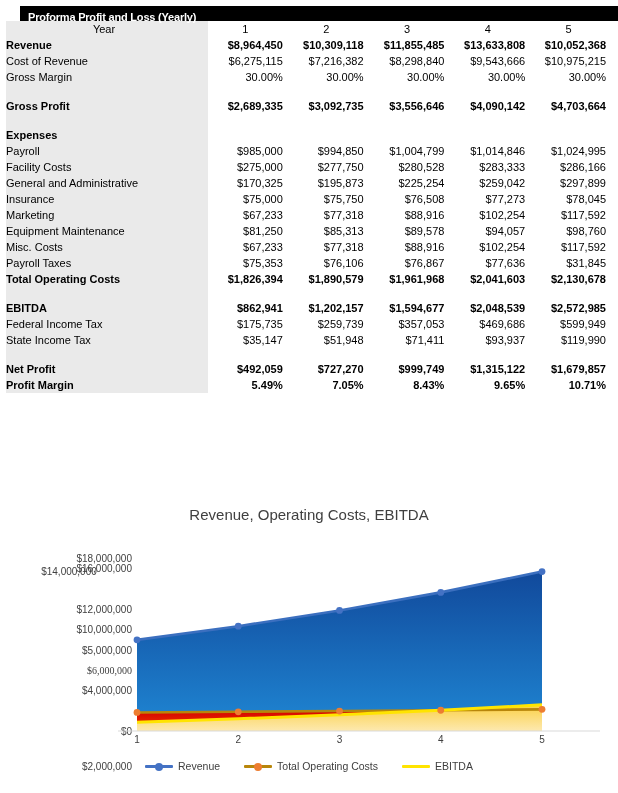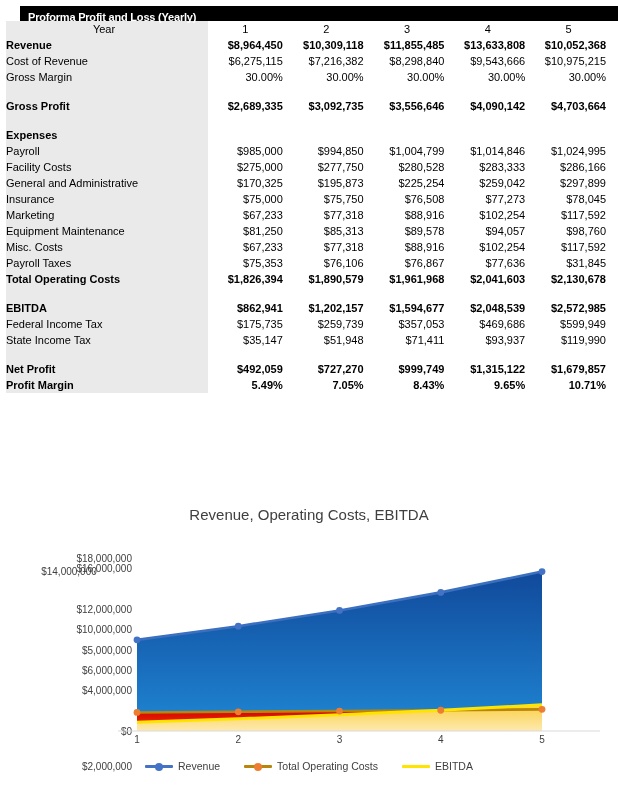--- a/index.html
+++ b/index.html
@@ -372,21 +372,21 @@
       </tbody>
   </table>
 </div>
 
 <div id="chart">
   <div class="chart-title">Revenue, Operating Costs, EBITDA</div>
   <div class="ylabels" id="ylabels">
       <div class="ylabel" style="top: 233px;">$0</div>
       <div class="ylabel" style="top: 224px; margin-top: 44px;">$2,000,000</div>
       <div class="ylabel" style="top: 192.333px;">$4,000,000</div>
-      <div class="ylabel" style="top: 172px;">$6,000,000</div>
+      <div class="ylabel" style="top: 172px; font-family: Liberation Serif, serif;">$6,000,000</div>
       <div class="ylabel" style="top: 151.667px;">$5,000,000</div>
       <div class="ylabel" style="top: 131.333px;">$10,000,000</div>
       <div class="ylabel" style="top: 111px;">$12,000,000</div>
       <div class="ylabel" style="top: 73px; text-align: center;">$14,000,000</div>
       <div class="ylabel" style="top: 70.3333px;">$16,000,000</div>
       <div class="ylabel" style="top: 60px;">$18,000,000</div>
     </div>
   <svg class="plot" id="plotsvg" viewBox="0 0 618 295">
       <defs>
         <linearGradient id="gblue" x1="0" y1="0" x2="0" y2="1">

